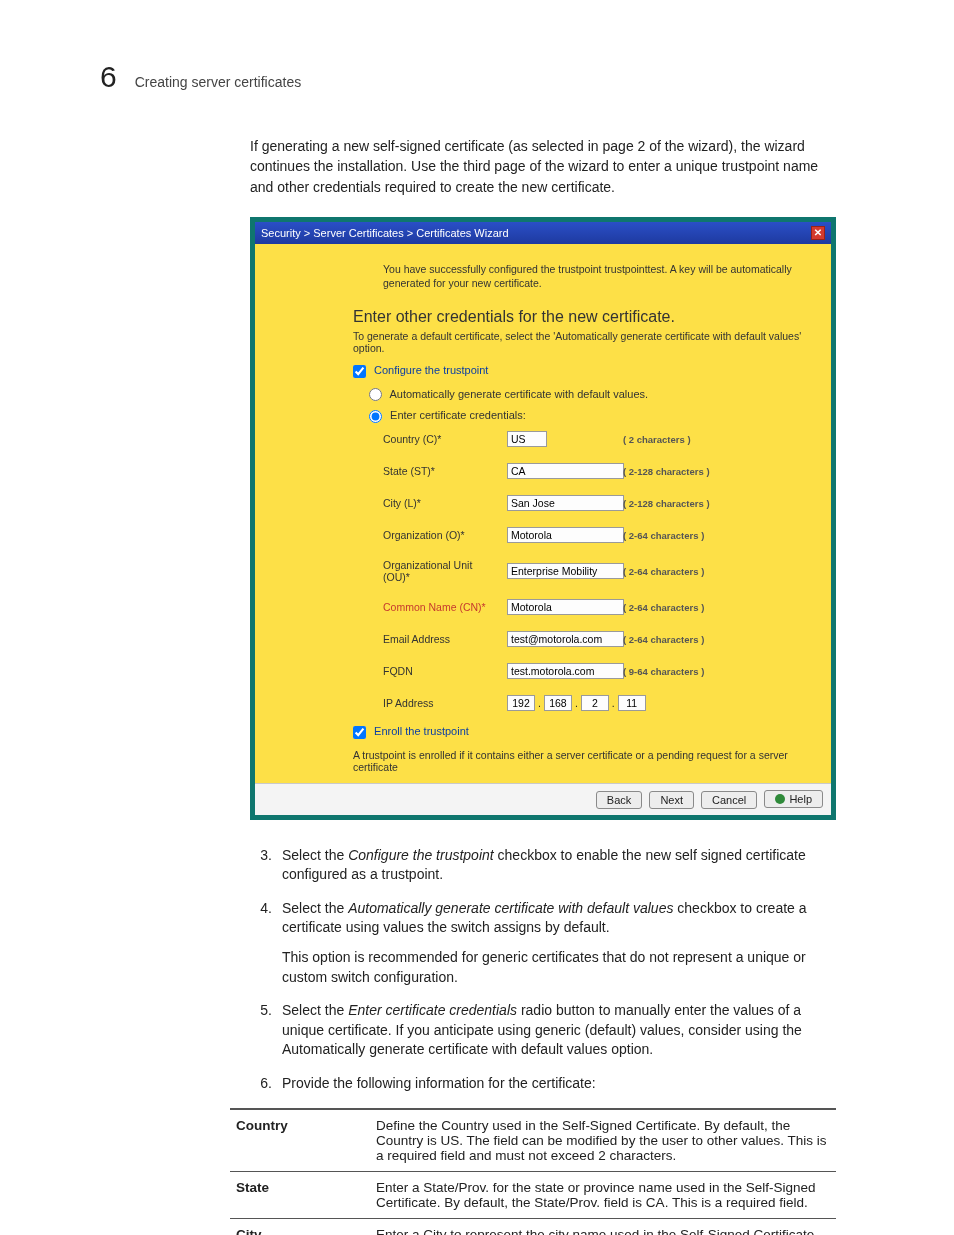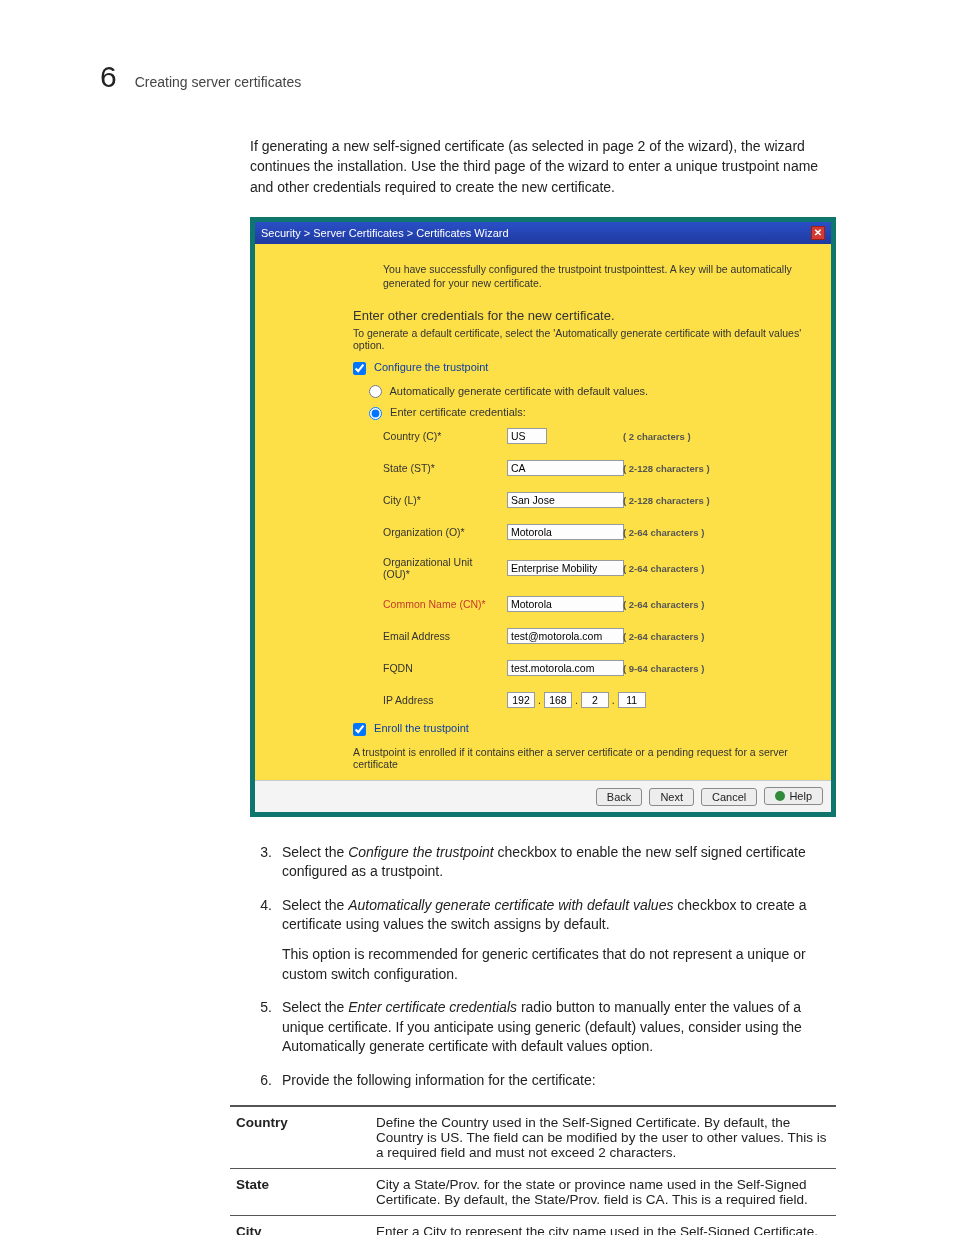--- a/index.html
+++ b/index.html
@@ -39,21 +39,21 @@
   }
   .close-box {
     width: 14px; height: 14px;
     background: #d43a2f;
     display: flex; align-items: center; justify-content: center;
     color: #fff; font-weight: bold; font-size: 10px;
     border: 1px solid #9a2118;
   }
   .wizard-body { padding: 10px 18px 10px 18px; background: #fde047; }
   .msg1 { margin: 8px 0 18px 110px; font-size: 10.5px; color: #333; line-height: 1.35; }
-  .msg2 { margin: 0 0 4px 80px; font-size: 13px; color: #333; }
+  .msg2 { margin: 0 0 4px 80px; font-size: 16px; color: #333; }
   .msg2b{ margin: 0 0 10px 80px; font-size: 10.5px; color: #333; }
   .chk-row { margin: 0 0 10px 80px; font-size: 11px; color: #0b3ea3; }
   .chk-row input { margin-right: 5px; vertical-align: middle; }
   .radio-row { margin: 0 0 8px 96px; font-size: 11px; color: #333; }
   .radio-row input { margin-right: 5px; vertical-align: middle; }
   .form-grid {
     margin-left: 110px;
     display: grid;
     grid-template-columns: 108px 100px auto;
     row-gap: 5px;
@@ -245,21 +245,21 @@
   </div>
 
   <table class="deftable">
     <tbody>
         <tr>
       <td class="k">Country</td>
       <td>Define the Country used in the Self-Signed Certificate. By default, the Country is US. The field can be modified by the user to other values. This is a required field and must not exceed 2 characters.</td>
     </tr>
     <tr>
       <td class="k">State</td>
-      <td>City a State/Prov. for the state or province name used in the Self-Signed Certificate. By default, the State/Prov. field is CA. This is a required field.</td>
+      <td>Enter a State/Prov. for the state or province name used in the Self-Signed Certificate. By default, the State/Prov. field is CA. This is a required field.</td>
     </tr>
     <tr>
       <td class="k">City</td>
       <td>Enter a City to represent the city name used in the Self-Signed Certificate. By default, the City name is San Jose. This is a required field.</td>
     </tr>
   </tbody>
     </table>
 
 </div>
 

